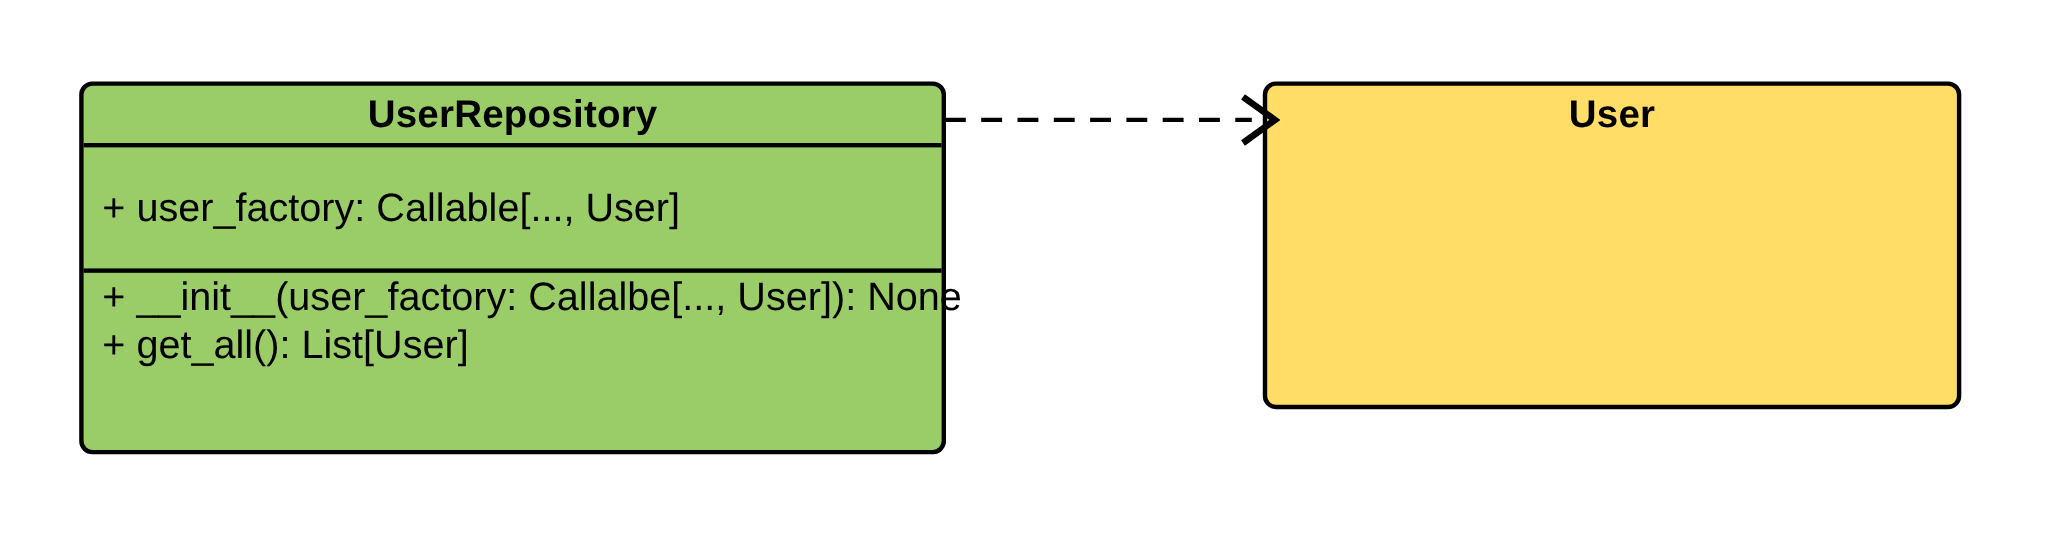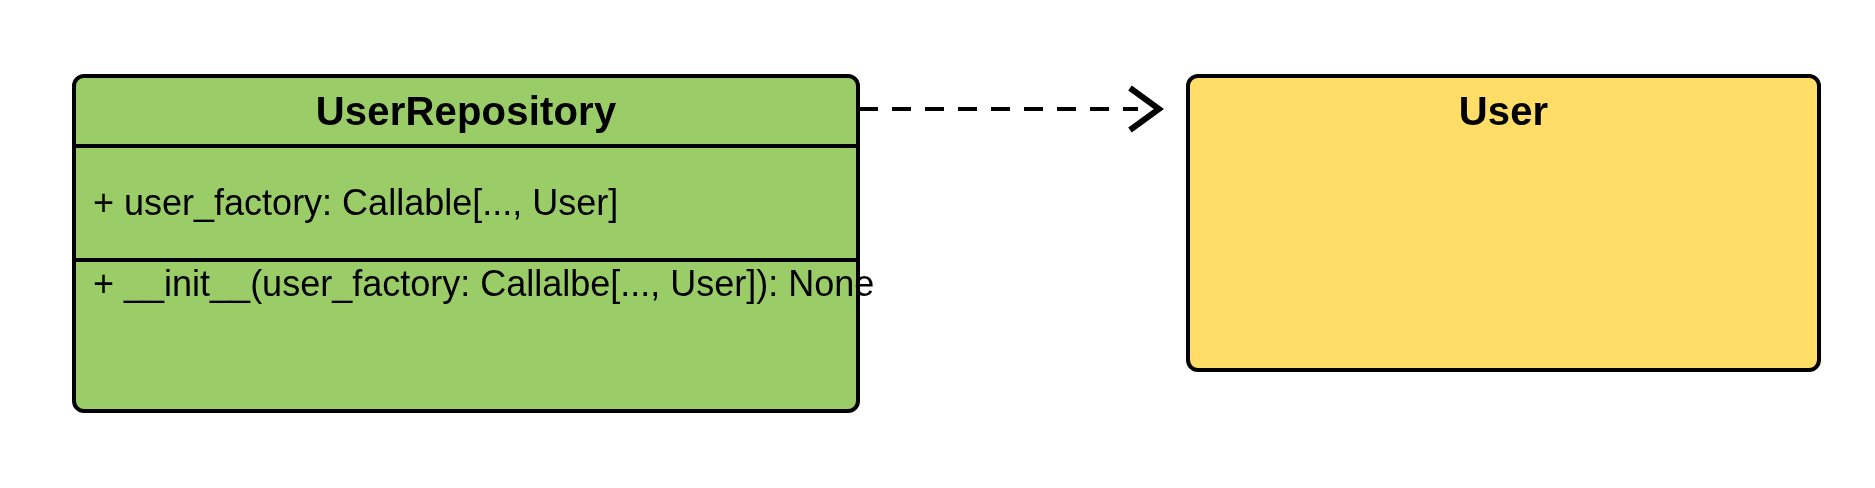--- a/index.html
+++ b/index.html
@@ -20,28 +20,28 @@
   .class-box {
     position: absolute;
     box-sizing: border-box;
     border: 4px solid #000000;
     border-radius: 12px;
     display: flex;
     flex-direction: column;
     color: #000000;
   }
   .class-box.left  { left: 72px;  top: 74px; width: 788px; height: 339px; }
-  .class-box.right { left: 1186px; top: 74px; width: 635px; height: 298px; }
+  .class-box.right { left: 1148px; top: 74px; width: 635px; height: 298px; }
   .sec.title {
-    height: 66px;
+    height: 52px;
     display: flex;
     align-items: center;
     justify-content: center;
     font-weight: bold;
-    font-size: 40px;
+    font-size: 35px;
     letter-spacing: 0.2px;
   }
   .sec.attrs {
     box-sizing: border-box;
     border-top: 4px solid #000000;
     height: 114px;
     display: flex;
     flex-direction: column;
     justify-content: center;
     padding-left: 17px;
@@ -84,20 +84,21 @@
 
 <div class="canvas">
 
   <div class="class-box left" style="background: rgb(154, 205, 104);">
     <div class="sec title">UserRepository</div>
     <div class="sec attrs">
       <div class="member">+ user_factory: Callable[..., User]</div>
     </div>
     <div class="sec methods">
       <div class="member">+ __init__(user_factory: Callalbe[..., User]): None</div>
+      <div class="member">+ get_all(): List[User]</div>
     </div>
   </div>
 
   <div class="class-box right" style="background: rgb(255, 221, 102);">
     <div class="sec title">User</div>
   </div>
 
   <svg class="connector-svg" viewBox="0 0 306 60">
     <line x1="1" y1="30" x2="280" y2="30" stroke="#000000" stroke-width="4" stroke-dasharray="19 14"></line>
     <polyline points="272,9 301,30 272,51" fill="none" stroke="#000000" stroke-width="6"></polyline>

